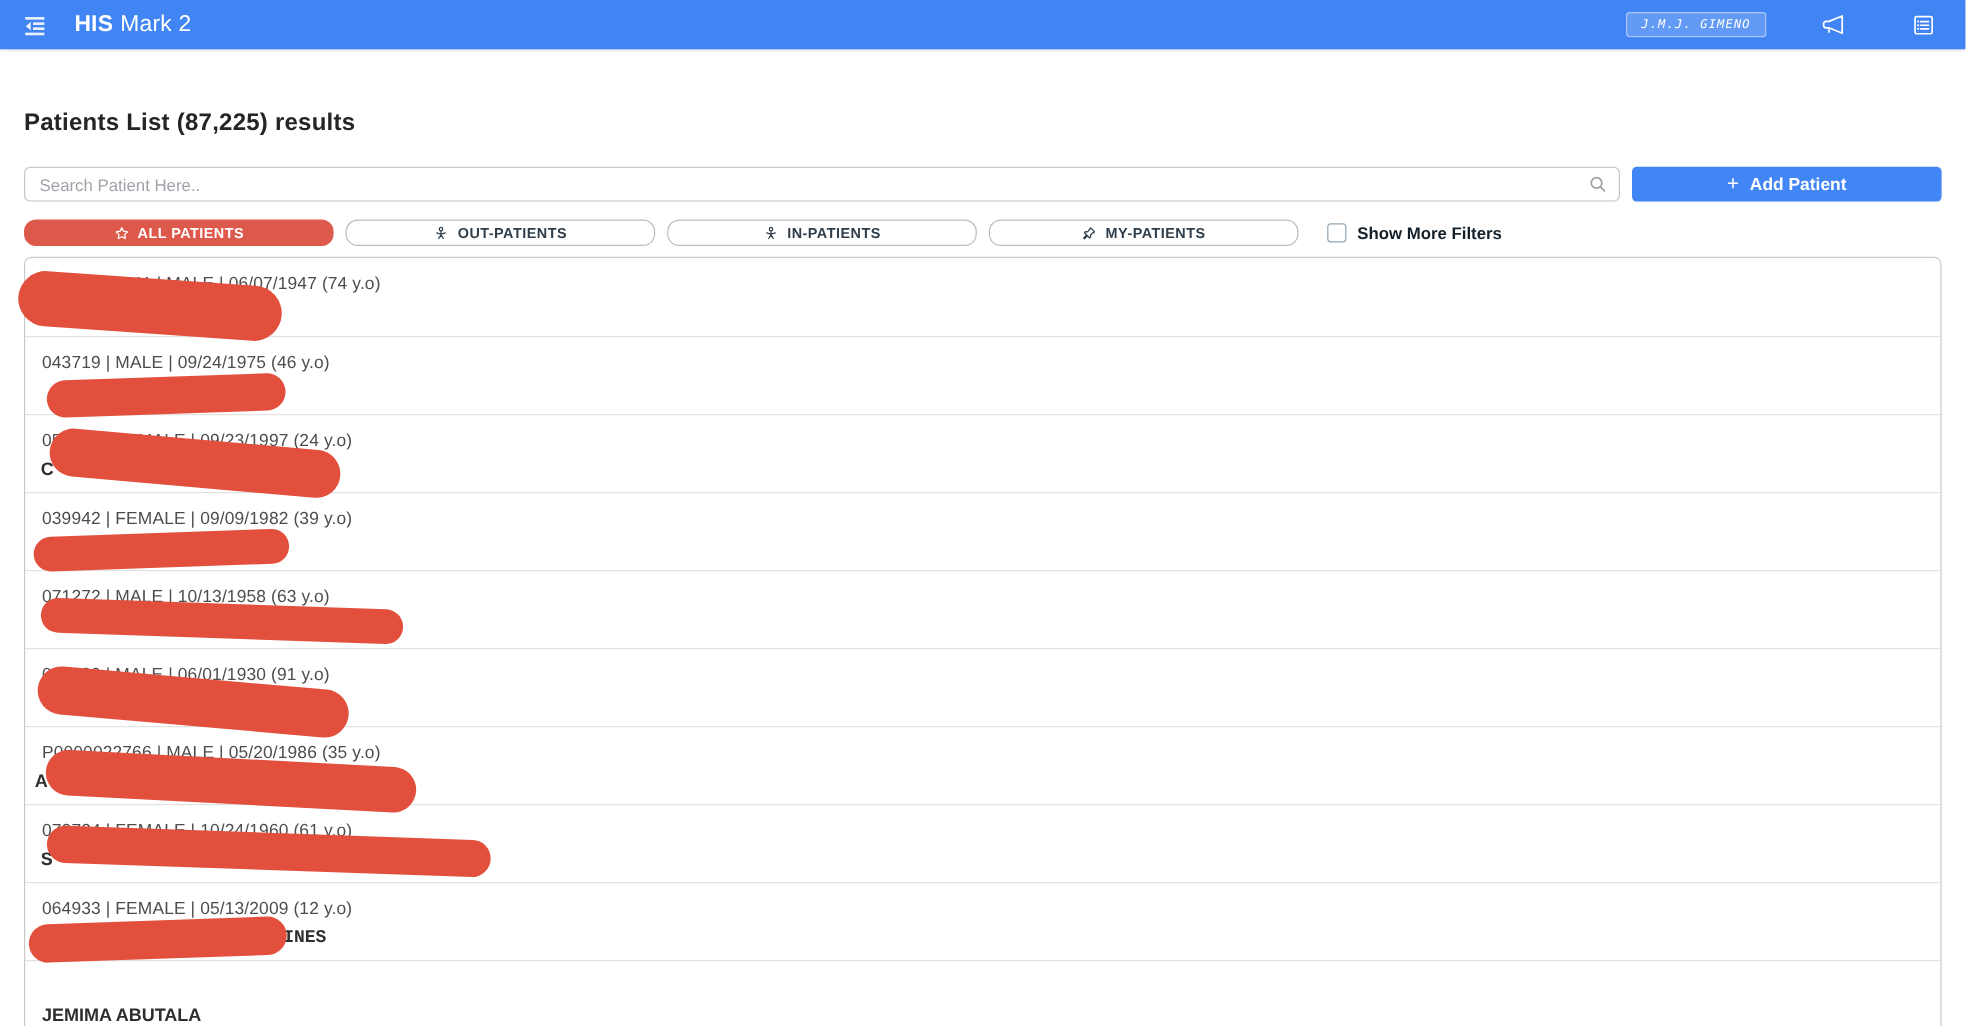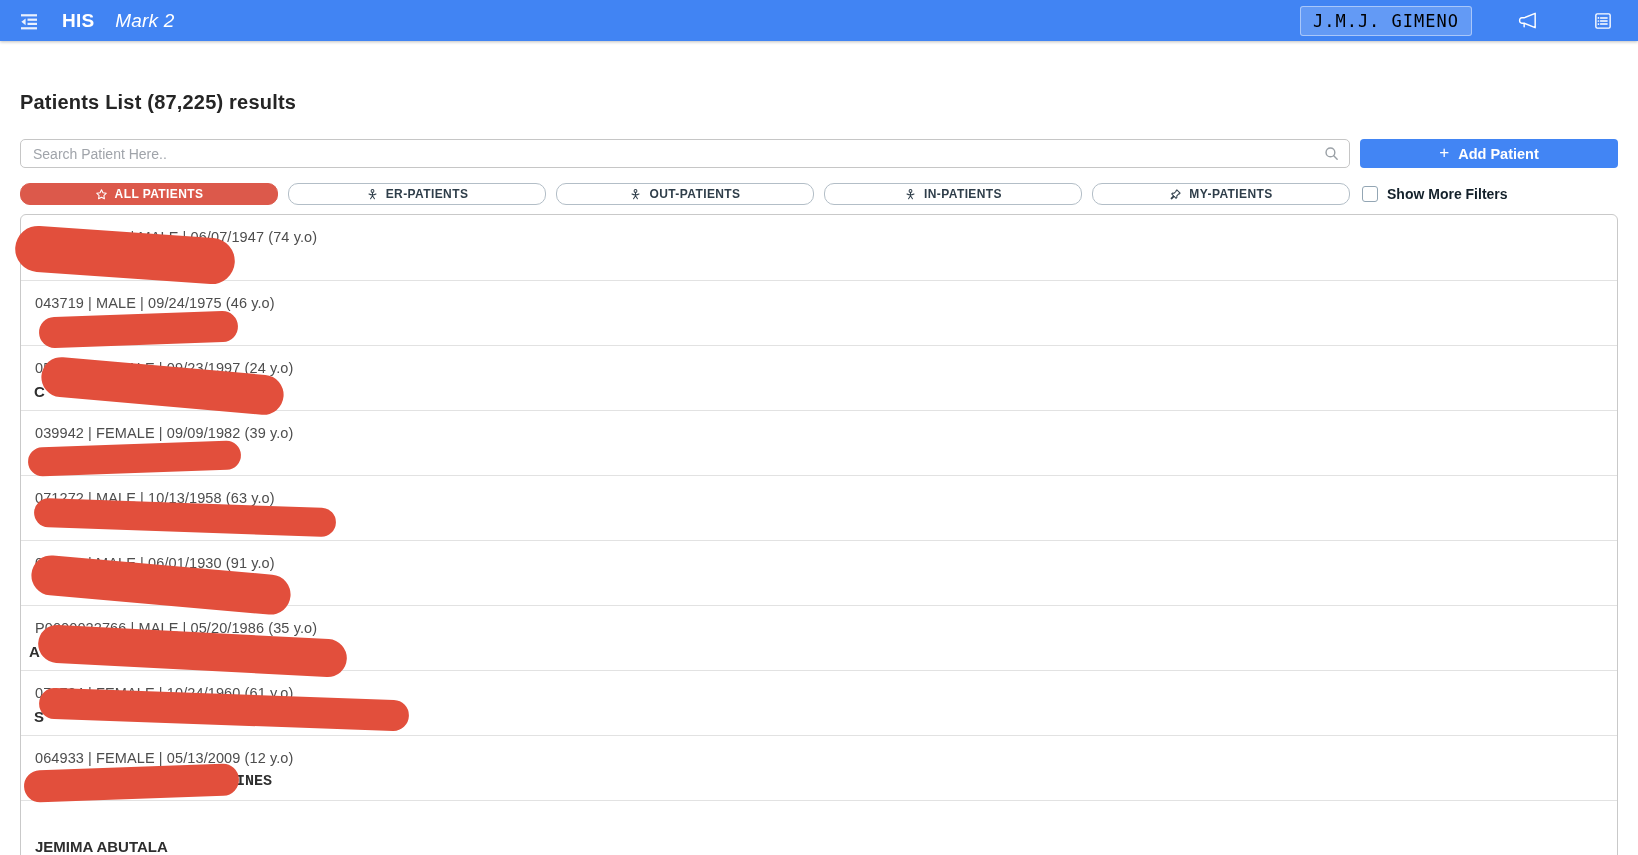--- a/index.html
+++ b/index.html
@@ -6,25 +6,25 @@
   html,body { width:1638px; height:855px; overflow:hidden; background:#fff;
     font-family:"Liberation Sans","DejaVu Sans",sans-serif; }
 
   
   .header { height:41px; background:var(--header-blue,#4184f3); display:flex; align-items:center;
     padding:0 22px 0 16px; box-shadow:0 1px 3px rgba(0,0,0,.25); position:relative; z-index:10; }
   .menu-btn { width:26px; height:26px; display:flex; align-items:center; justify-content:center;
     cursor:pointer; margin-right:20px; }
   .brand { color:#fff; font-size:19px; letter-spacing:.2px; }
   .brand b { font-weight:700; }
-  .brand span.rest { font-weight:400; margin-left:21px;font-style:italic; }
+  .brand span.rest { font-weight:400; margin-left:6px; }
   .header-right { margin-left:auto; display:flex; align-items:center; }
   .user-badge { background:rgba(255,255,255,.18); border:1px solid rgba(255,255,255,.45);
-    border-radius:3px; color:#000000; font-family:"DejaVu Sans Mono","Liberation Mono",monospace;
-    font-size:17px; letter-spacing:1px; padding:4px 12px; cursor:pointer; }
+    border-radius:3px; color:#ffffff; font-family:"DejaVu Sans Mono","Liberation Mono",monospace;
+    font-size:10px; letter-spacing:1px; padding:4px 12px; cursor:pointer;font-style:italic; }
   .hdr-icon { width:26px; height:26px; display:flex; align-items:center; justify-content:center; cursor:pointer; }
   .gap-a { width:42px; } .gap-b { width:50px; }
 
   
   .page { padding:0 20px; position:relative; }
   .page-title { margin-top:50px; font-size:20px; font-weight:600; color:#252525; letter-spacing:.2px; }
 
   .search-row { margin-top:25px; display:flex; align-items:flex-start; }
   .search-wrap { position:relative; width:1330px; }
   .search-input { width:100%; height:29px; border:1px solid #c6c6c6; border-radius:5px;
@@ -33,27 +33,27 @@
   .search-input::placeholder { color:#a0a4aa; }
   .search-icon { position:absolute; right:10px; top:6px; }
   .add-btn { margin-left:10px; width:258px; height:29px; background:var(--primary-blue,#4285f4);
     border:none; border-radius:4px; color:#fff; font-size:14.5px; font-weight:600; cursor:pointer;
     display:flex; align-items:center; justify-content:center;
     font-family:"Liberation Sans","DejaVu Sans",sans-serif; }
   .add-btn .plus { font-size:17px; font-weight:400; margin-right:9px; position:relative; top:-1px; }
 
   
   .filter-row { margin-top:15px; display:flex; align-items:center; }
-  .tabs { display:flex; width:1330px; gap:10px; }
+  .tabs { display:flex; width:1062px; gap:10px; }
   .tab { flex:1; height:22px; border:1px solid #b3bec7; border-radius:10px; background:#fff;
     display:flex; align-items:center; justify-content:center; gap:7px; cursor:pointer;
     font-size:12px; font-weight:600; letter-spacing:.4px; color:#2f3e4a; }
   .tab.active { background:var(--active-filter-red,#dc594b); border-color:var(--active-filter-red,#dc594b); color:#fff; }
   .tab .tab-icon { display:flex; align-items:center; }
-  .show-more { margin-left:12px; display:flex; align-items:center; cursor:pointer; }
+  .show-more { margin-left:24px; display:flex; align-items:center; cursor:pointer; }
   .checkbox { width:16px; height:16px; border:1.5px solid #93a6b4; border-radius:3px; background:#fff; cursor:pointer; }
   .show-more-label { margin-left:9px; font-size:14px; font-weight:700; color:#13202a; white-space:nowrap; }
 
   
   .list { margin-top:9px; width:1598px; border:1px solid #c9c9c9; border-radius:6px; background:#fff; }
   .row { position:relative; height:65px; padding:12px 0 0 14px; cursor:pointer; }
   .row + .row { border-top:1px solid #e2e2e2; }
   .row-summary { font-size:14.5px; color:#4d4d4d; line-height:20px; letter-spacing:.1px; }
   .row-name { position:absolute; left:0; top:36px; font-size:15px; font-weight:700; color:#2e2e2e;
     line-height:20px; white-space:nowrap; z-index:1; }
@@ -124,38 +124,29 @@
           </span>
     <span class="tab-label">ALL PATIENTS</span>
   </div>
         <div class="tab">
     <span class="tab-icon">
             <svg width="13" height="13" viewBox="0 0 24 24" fill="none" stroke="currentColor" stroke-width="1.9" stroke-linecap="round">
               <circle cx="12" cy="5.5" r="2.6"></circle>
               <path d="M12 8.4v5.8 M12 14.2l-3.6 5.6 M12 14.2l3.6 5.6 M5.5 11.2c4.2 2 8.8 2 13 0"></path>
             </svg>
           </span>
-    <span class="tab-label">ER-PATIENTS</span>
+    <span class="tab-label">OUT-PATIENTS</span>
   </div>
         <div class="tab">
     <span class="tab-icon">
             <svg width="13" height="13" viewBox="0 0 24 24" fill="none" stroke="currentColor" stroke-width="1.9" stroke-linecap="round">
               <circle cx="12" cy="5.5" r="2.6"></circle>
               <path d="M12 8.4v5.8 M12 14.2l-3.6 5.6 M12 14.2l3.6 5.6 M5.5 11.2c4.2 2 8.8 2 13 0"></path>
             </svg>
           </span>
-    <span class="tab-label">OUT-PATIENTS</span>
-  </div>
-        <div class="tab">
-    <span class="tab-icon">
-            <svg width="13" height="13" viewBox="0 0 24 24" fill="none" stroke="currentColor" stroke-width="1.9" stroke-linecap="round">
-              <circle cx="12" cy="5.5" r="2.6"></circle>
-              <path d="M12 8.4v5.8 M12 14.2l-3.6 5.6 M12 14.2l3.6 5.6 M5.5 11.2c4.2 2 8.8 2 13 0"></path>
-            </svg>
-          </span>
     <span class="tab-label">IN-PATIENTS</span>
   </div>
         <div class="tab">
     <span class="tab-icon">
             <svg width="13" height="13" viewBox="0 0 24 24" fill="none" stroke="currentColor" stroke-width="1.9" stroke-linejoin="round">
               <path d="M14.5 3.5l6 6-1.6 1.6-.9-.3-3.6 3.6.2 3-1.6 1.6-3.4-3.4-4.6 4.6-1.2-1.2 4.6-4.6-3.4-3.4 1.6-1.6 3 .2 3.6-3.6-.3-.9z"></path>
             </svg>
           </span>
     <span class="tab-label">MY-PATIENTS</span>
   </div>

